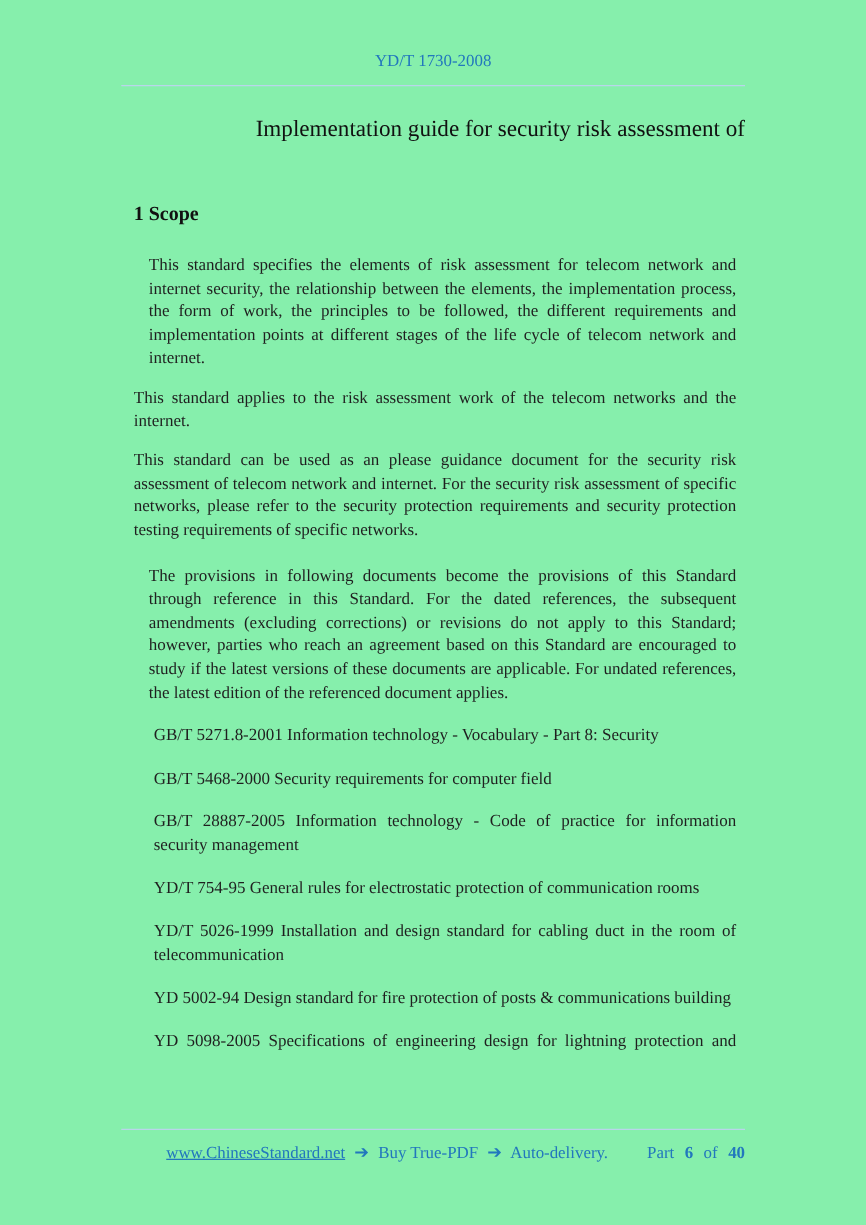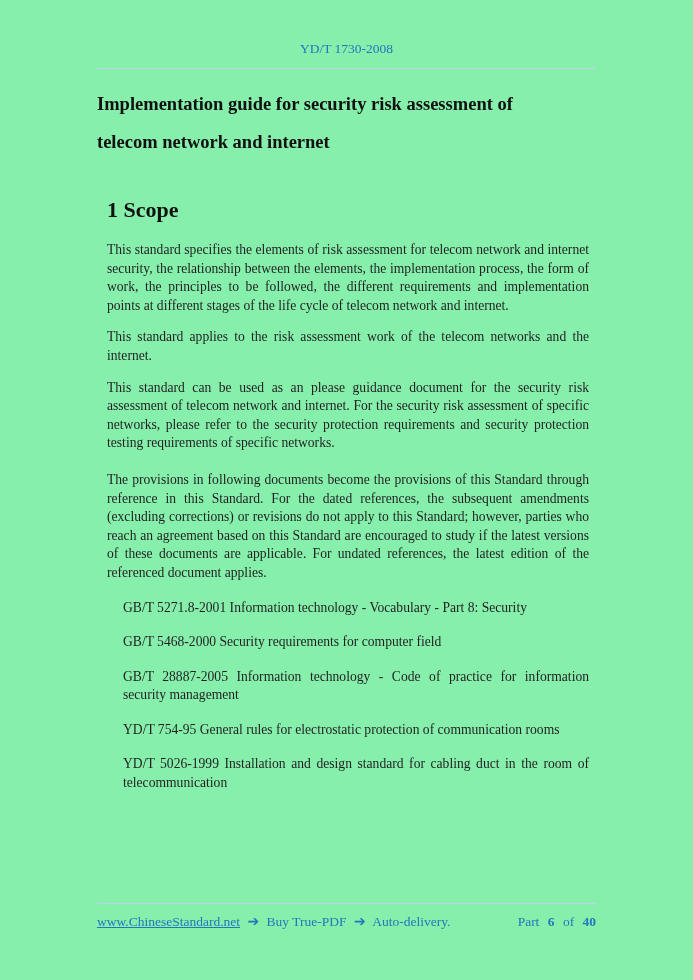--- a/index.html
+++ b/index.html
@@ -24,45 +24,45 @@
     color: #2277bd;
   }
   .rule {
     margin: 0 97px;
     border-top: 1.5px solid #b9d5ea;
     height: 0;
   }
   .header-rule { margin-top: 11px; }
   .title {
     margin: 16px 97px 0;
-    text-align: left;
+    text-align: right;
     font-size: 18.5px;
-    font-weight: bold;
+    font-weight: normal;
     line-height: 38px;
     color: #111111;
   }
   .title-line { display: block; }
   .content {
     margin: 0 104px 0 107px;
     font-size: 13.6px;
     line-height: 18.6px;
     text-align: justify;
   }
   .content h2 {
-    font-size: 22px;
+    font-size: 16px;
     font-weight: bold;
     line-height: 26px;
     margin: 0;
     text-align: left;
     color: #111111;
   }
   .content h2.scope-heading { margin-top: 36px; }
   .content h2.normative-heading { margin-top: 16px; }
   .content p { margin: 13px 0 0; }
-  .content p.first-after-heading { margin-top: 18px; }
+  .content p.first-after-heading { margin-top: 18px; margin-left: 12px; }
   .refs p {
     margin: 16px 0 0;
     padding-left: 16px;
   }
   .refs p.stretch {
     text-align: justify;
     text-align-last: justify;
   }
   .footer {
     position: absolute;
@@ -75,57 +75,59 @@
     display: flex;
     justify-content: space-between;
     align-items: baseline;
     font-size: 13.5px;
     color: #2277bd;
   }
   .footer-left a {
     color: #2277bd;
     text-decoration: underline;
     cursor: pointer;
+    margin-left: 36px;
   }
   .footer-left .arrow {
     font-size: 14px;
     margin: 0 4px;
   }
   .footer-right span, .footer-right b { margin-left: 5px; }
   .footer-right b { font-weight: bold; }
 </style>
 </head>
 <body>
 
 <div class="page">
 
   <div class="doc-number">YD/T 1730-2008</div>
 
   <div class="rule header-rule"></div>
 
   <h1 class="title">
     <span class="title-line">Implementation guide for security risk assessment of</span>
-    <span class="title-line">telecom network and internet</span>
   </h1>
 
   <div class="content">
 
     <h2 class="scope-heading">1 Scope</h2>
     <p class="first-after-heading">This standard specifies the elements of risk assessment for telecom network and internet security, the relationship between the elements, the implementation process, the form of work, the principles to be followed, the different requirements and implementation points at different stages of the life cycle of telecom network and internet.</p>
     <p>This standard applies to the risk assessment work of the telecom networks and the internet.</p>
     <p>This standard can be used as an please guidance document for the security risk assessment of telecom network and internet. For the security risk assessment of specific networks, please refer to the security protection requirements and security protection testing requirements of specific networks.</p>
 
     <p class="first-after-heading">The provisions in following documents become the provisions of this Standard through reference in this Standard. For the dated references, the subsequent amendments (excluding corrections) or revisions do not apply to this Standard; however, parties who reach an agreement based on this Standard are encouraged to study if the latest versions of these documents are applicable. For undated references, the latest edition of the referenced document applies.</p>
 
     <div class="refs">
       <p>GB/T 5271.8-2001 Information technology - Vocabulary - Part 8: Security</p>
       <p>GB/T 5468-2000 Security requirements for computer field</p>
       <p>GB/T 28887-2005 Information technology - Code of practice for information security management</p>
       <p>YD/T 754-95 General rules for electrostatic protection of communication rooms</p>
       <p>YD/T 5026-1999 Installation and design standard for cabling duct in the room of telecommunication</p>
+      <p>YD 5002-94 Design standard for fire protection of posts &amp; communications building</p>
+      <p class="stretch">YD 5098-2005 Specifications of engineering design for lightning protection and</p>
     </div>
 
   </div>
 
   <div class="footer">
     <div class="rule footer-rule"></div>
     <div class="footer-row">
       <div class="footer-left">
         <a>www.ChineseStandard.net</a>
         <span class="arrow">➔</span>

